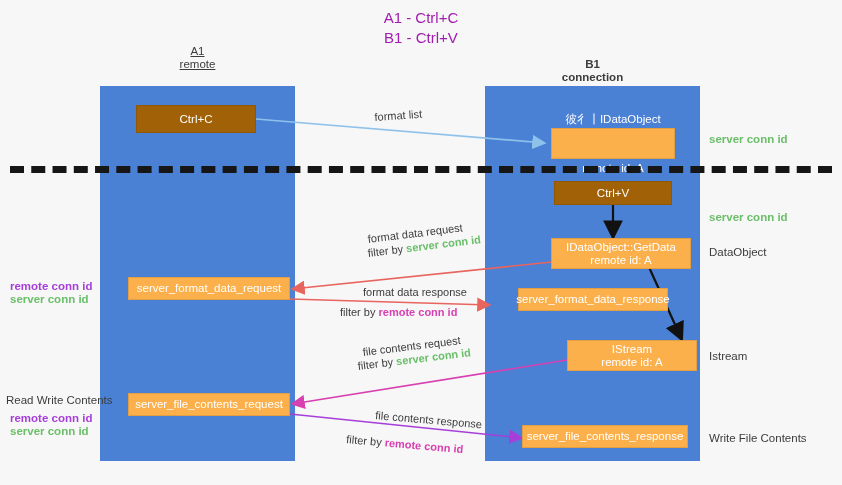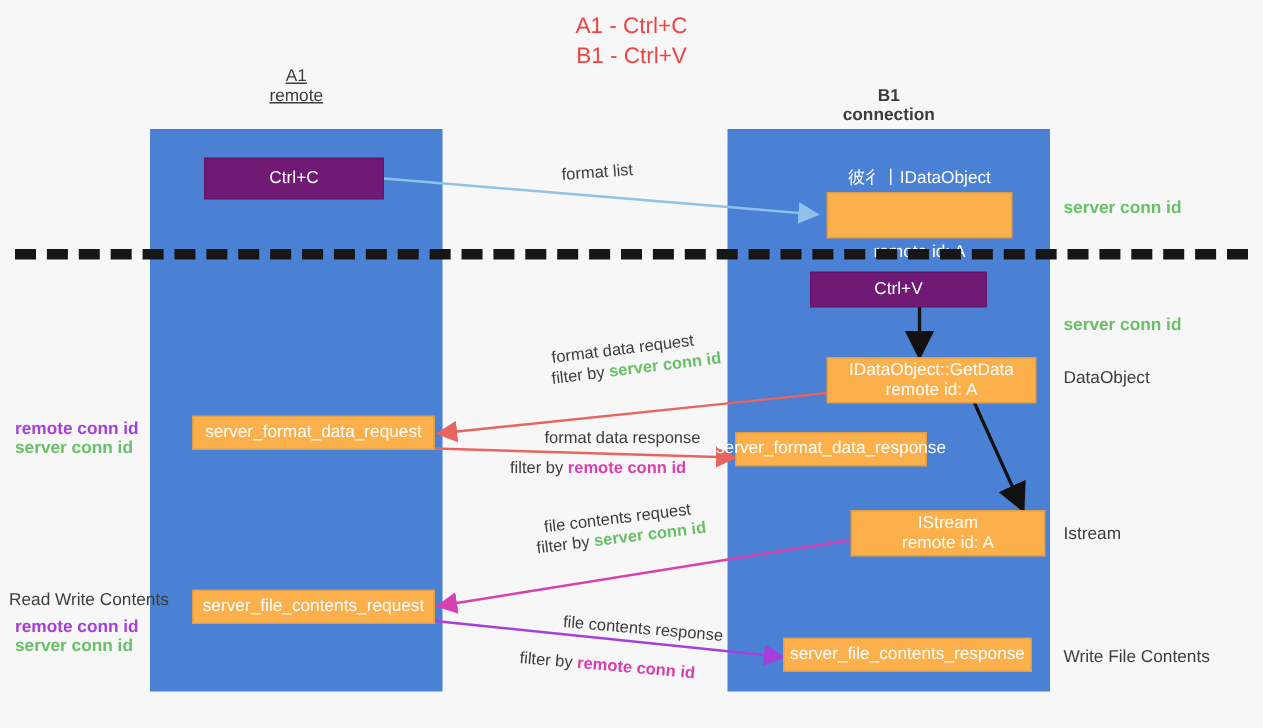--- a/index.html
+++ b/index.html
@@ -5,38 +5,38 @@
   html,body{margin:0;padding:0;background:#f7f7f7;}
   body{
     font-family:"Liberation Sans","DejaVu Sans",sans-serif;
     width:842px;height:485px;position:relative;overflow:hidden;
     background:#f7f7f7;color:#3c3c3c;
   }
   #stage{position:absolute;left:0;top:0;width:842px;height:485px;}
 
   .title{
     position:absolute;left:0;top:8px;width:842px;text-align:center;
-    font-size:15px;line-height:20px;color:#ef4444;
+    font-size:15px;line-height:20px;color:#a21caf;
   }
 
   .col-head{
     position:absolute;text-align:center;font-size:11.5px;line-height:13px;color:#3c3c3c;
   }
   .col-head .l1{display:block;}
   .col-head .l2{display:block;}
 
   .lane{position:absolute;background:#4a81d4;}
 
   .box{
     position:absolute;box-sizing:border-box;
     display:flex;align-items:center;justify-content:center;
     text-align:center;color:#ffffff;font-size:11.5px;line-height:13px;
     border:1px solid rgba(0,0,0,0.10);
   }
-  .box.green{background:#701a75;}
+  .box.green{background:#a16207;}
   .box.orange{background:#fbb04c;}
   .box .tl{display:block;}
 
   .sidelabel{
     position:absolute;font-size:11.5px;line-height:14px;white-space:nowrap;
   }
   .sidelabel.plain{color:#3c3c3c;}
   .green-t{color:#6abf69;font-weight:bold;}
   .purple-t{color:#a63fd9;font-weight:bold;}
   .magenta-t{color:#d83fb0;font-weight:bold;}
@@ -111,34 +111,34 @@
 
   <div class="box green" style="left:136px;top:105px;width:120px;height:28px;">
     <span>Ctrl+C</span>
   </div>
 
   <div class="box orange" style="left:551px;top:128px;width:124px;height:31px;flex-direction:column;gap:36px;">
     <span class="tl">彼彳丨IDataObject</span>
     <span class="tl">remote id: A</span>
   </div>
 
-  <div class="box green" style="left:540px;top:181px;width:118px;height:24px;">
+  <div class="box green" style="left:554px;top:181px;width:118px;height:24px;">
     <span>Ctrl+V</span>
   </div>
 
   <div class="box orange" style="left:551px;top:238px;width:140px;height:31px;flex-direction:column;">
     <span class="tl">IDataObject::GetData</span>
     <span class="tl">remote id: A</span>
   </div>
 
   <div class="box orange" style="left:128px;top:277px;width:162px;height:23px;">
     <span>server_format_data_request</span>
   </div>
 
-  <div class="box orange" style="left:490px;top:288px;width:128px;height:23px;">
+  <div class="box orange" style="left:518px;top:288px;width:150px;height:23px;">
     <span>server_format_data_response</span>
   </div>
 
   <div class="box orange" style="left:567px;top:340px;width:130px;height:31px;flex-direction:column;">
     <span class="tl">IStream</span>
     <span class="tl">remote id: A</span>
   </div>
 
   <div class="box orange" style="left:522px;top:425px;width:166px;height:23px;">
     <span>server_file_contents_response</span>

